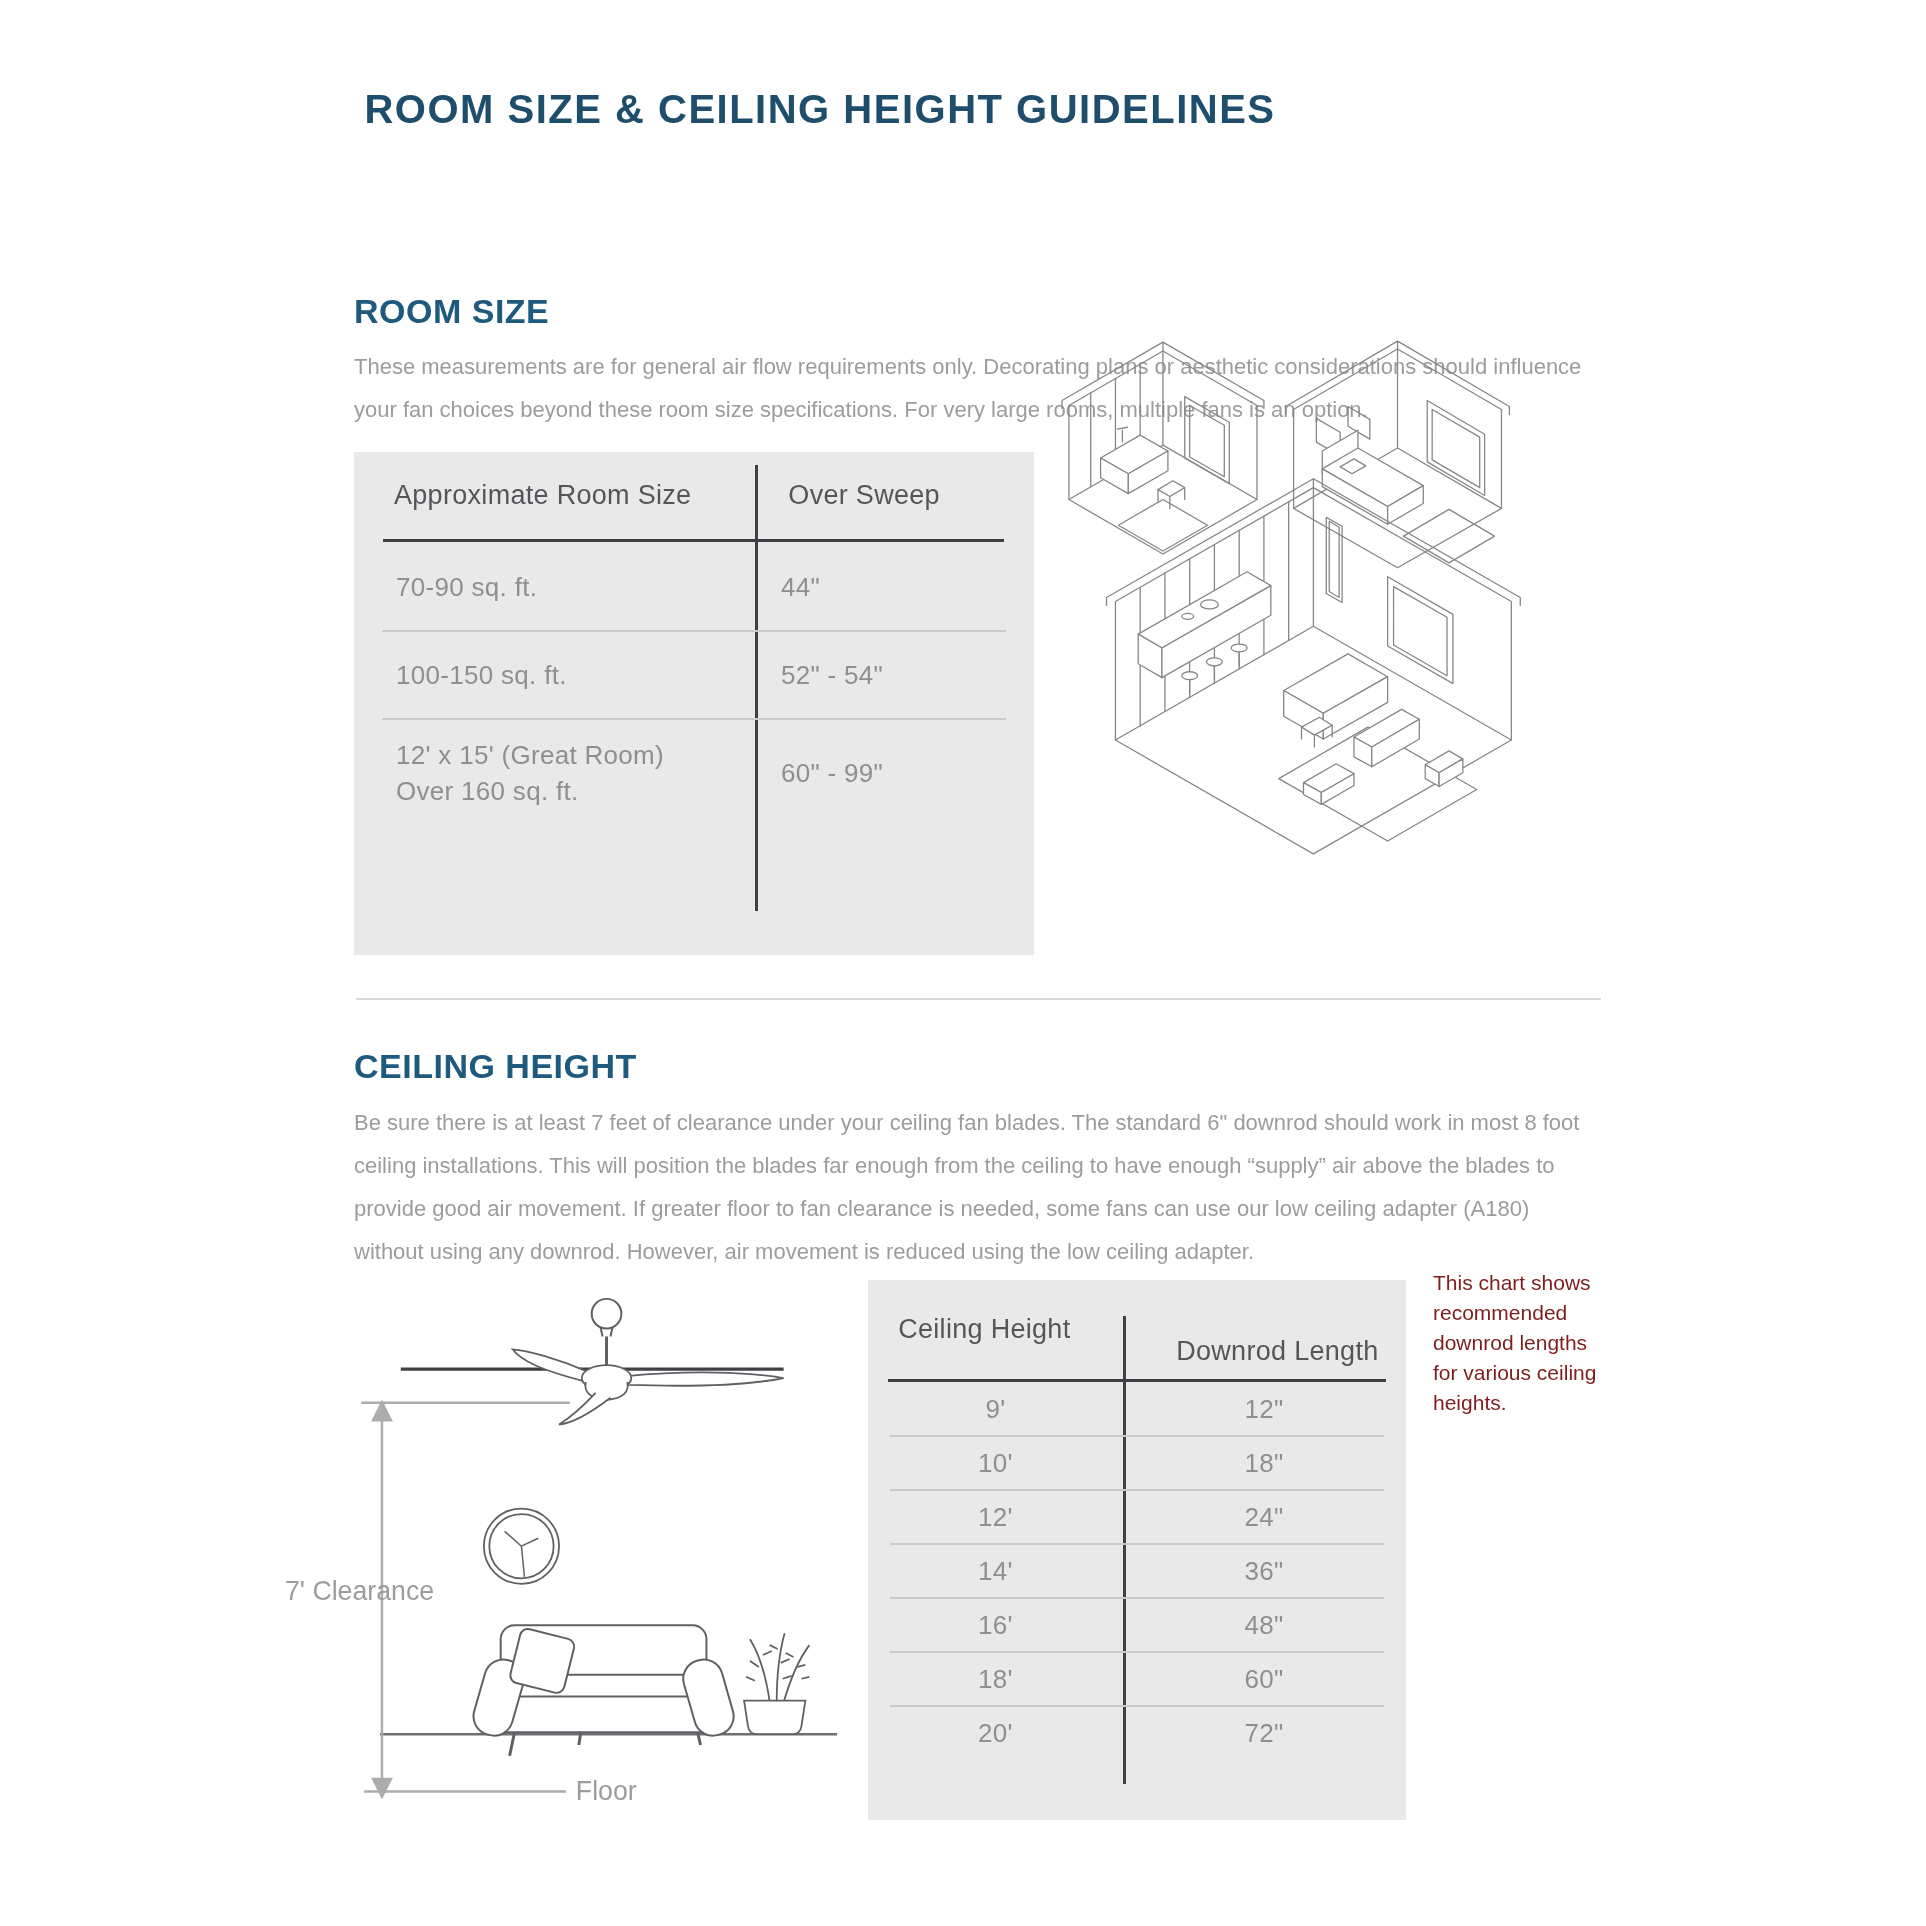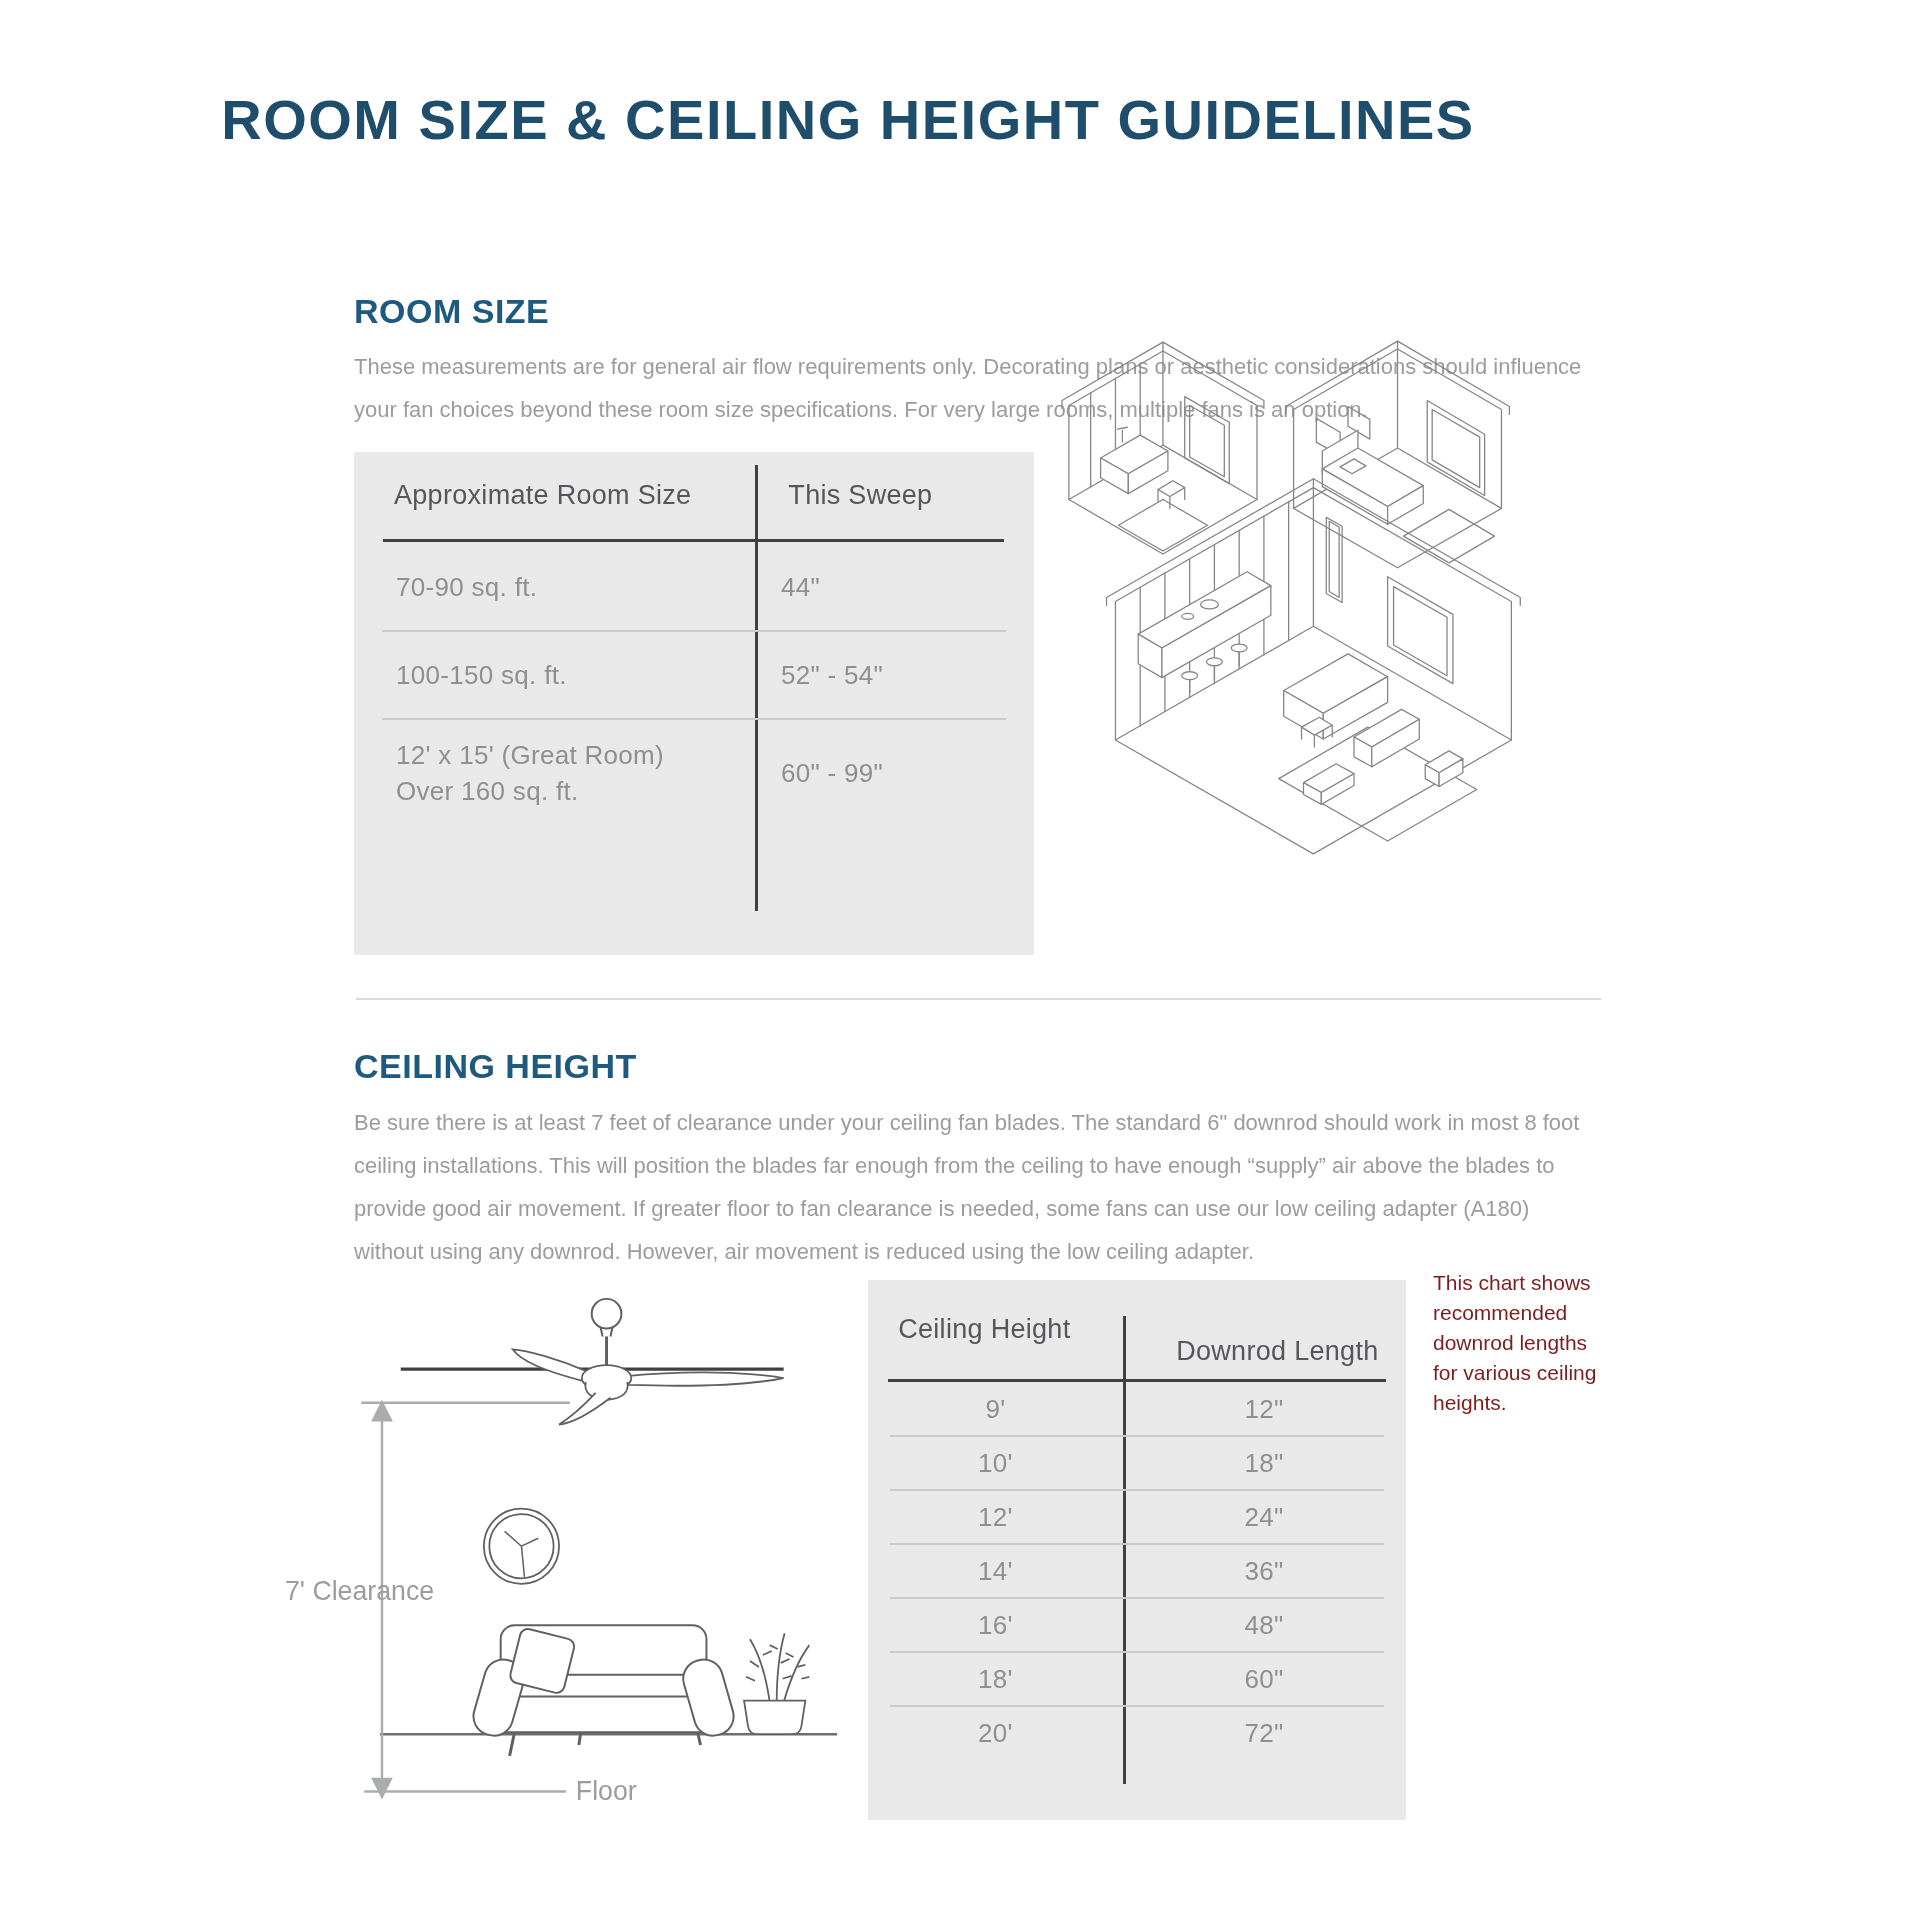--- a/index.html
+++ b/index.html
@@ -1,19 +1,19 @@
 <!DOCTYPE html>
 <html><head>
 <meta charset="utf-8">
 <style>
   html,body{margin:0;padding:0;background:#ffffff;}
   .page{position:relative;width:1927px;height:1927px;background:#ffffff;overflow:hidden;
         font-family:"Liberation Sans",sans-serif;}
   .page-title{position:absolute;top:87px;left:0;width:1640px;text-align:center;margin:0;
-        font-size:56px;font-weight:bold;letter-spacing:1.5px;color:#1e4e6b;padding-left:28px;}
+        font-size:40px;font-weight:bold;letter-spacing:1.5px;color:#1e4e6b;}
   .section-heading{position:absolute;margin:0;font-size:34px;font-weight:bold;
         letter-spacing:0.5px;color:#1e5a7e;}
   #room-size-heading{left:354px;top:292px;}
   #ceiling-heading{left:354px;top:1047px;}
   .body-para{position:absolute;margin:0;font-size:22px;line-height:43px;color:#9b9c9e;}
   #room-size-desc{left:354px;top:345px;width:1228px;}
   #ceiling-desc{left:354px;top:1101px;width:1233px;}
   .section-divider{position:absolute;left:356px;top:998px;width:1245px;height:2px;
         background:#d9dadb;border:none;margin:0;}
   
@@ -60,21 +60,21 @@
   <h1 class="page-title">ROOM SIZE &amp; CEILING HEIGHT GUIDELINES</h1>
 
   <h2 class="section-heading" id="room-size-heading">ROOM SIZE</h2>
 
   <p class="body-para" id="room-size-desc">These measurements are for general air flow requirements only. Decorating plans or aesthetic considerations should influence your fan choices beyond these room size specifications. For very large rooms, multiple fans is an option.</p>
 
   <div class="gtable" id="room-size-table">
     <div class="t-vline"></div>
   <div class="t-head">
         <div class="t-hcell">Approximate Room Size</div>
-        <div class="t-hcell">This Sweep</div>
+        <div class="t-hcell">Over Sweep</div>
       </div>
       <div class="t-rule"></div>
       <div class="t-row" style="height: 89px;">
         <div class="t-cell">
           <div class="t-line">70-90 sq. ft.</div>
         </div>
         <div class="t-cell">
           <div class="t-line">44"</div>
         </div>
       </div>

